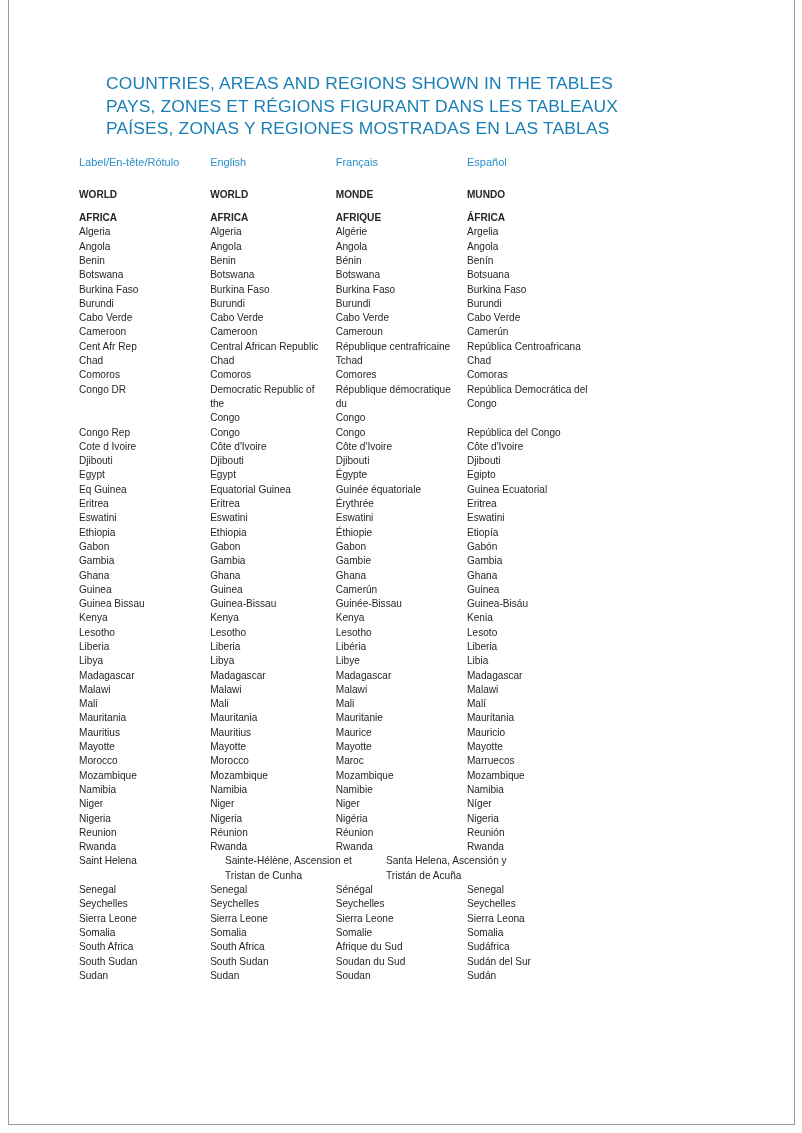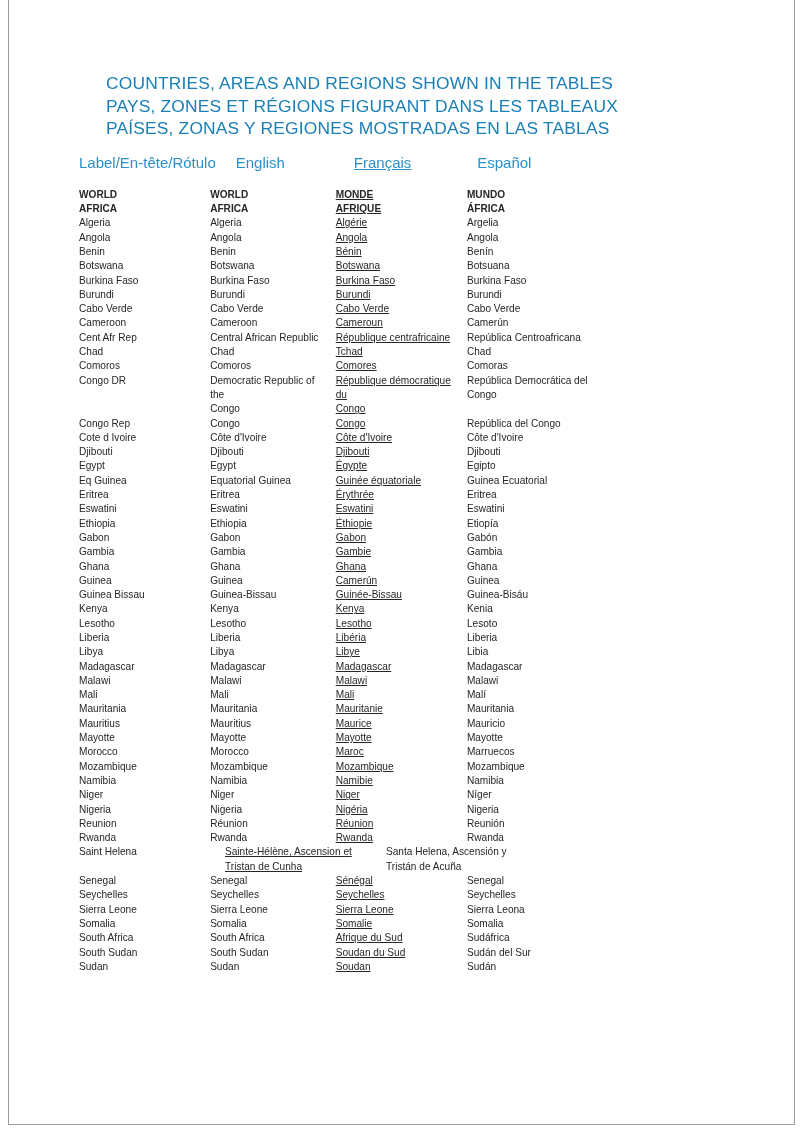--- a/index.html
+++ b/index.html
@@ -59,43 +59,44 @@
   .row {
     display: flex;
     align-items: flex-start;
   }
   .row .cell {
     box-sizing: border-box;
     padding-right: 8px;
   }
   .cell.c0 { width: 146px; }
   .cell.c1 { width: 166px; padding-left: 12px; }
-  .cell.c2 { width: 161px; text-decoration: underline; }
+  .cell.c2 { width: 161px; }
   .cell.c3 { width: 200px; padding-right: 0; }
 
   
   #header-row {
     margin-bottom: 19px;
   }
   #header-row .cell {
     color: #2b8fc9;
-    font-size: 15px;
+    font-size: 11px;
     line-height: 13px;
     white-space: nowrap;
   }
   
   .body-row .cell {
     color: #262626;
     font-size: 10.1px;
     line-height: 14.3px;
   }
   .body-row.bold .cell {
     font-weight: bold;
   }
   .body-row.spacer-before {
+    margin-top: 9px;
   }
   .body-row .cell .wrap-line {
     display: block;
   }
 </style>
 </head>
 <body>
 
 <div id="page">
   <div id="sheet-border"></div>

